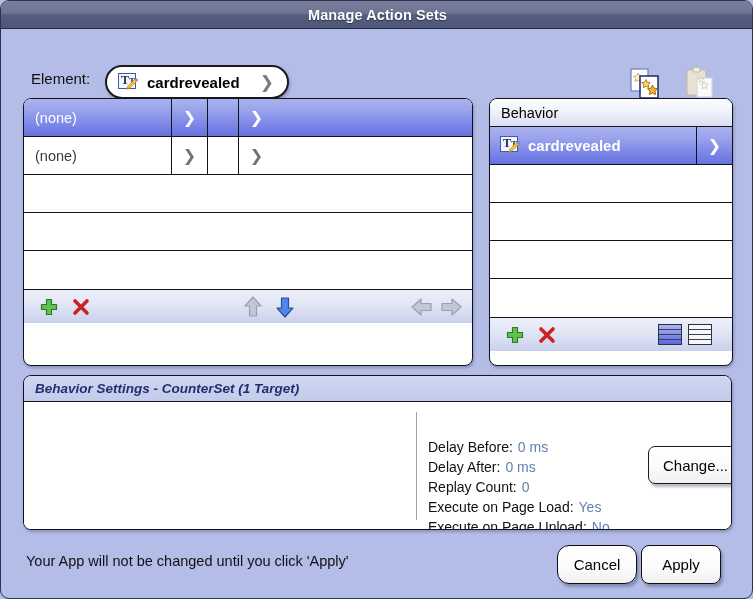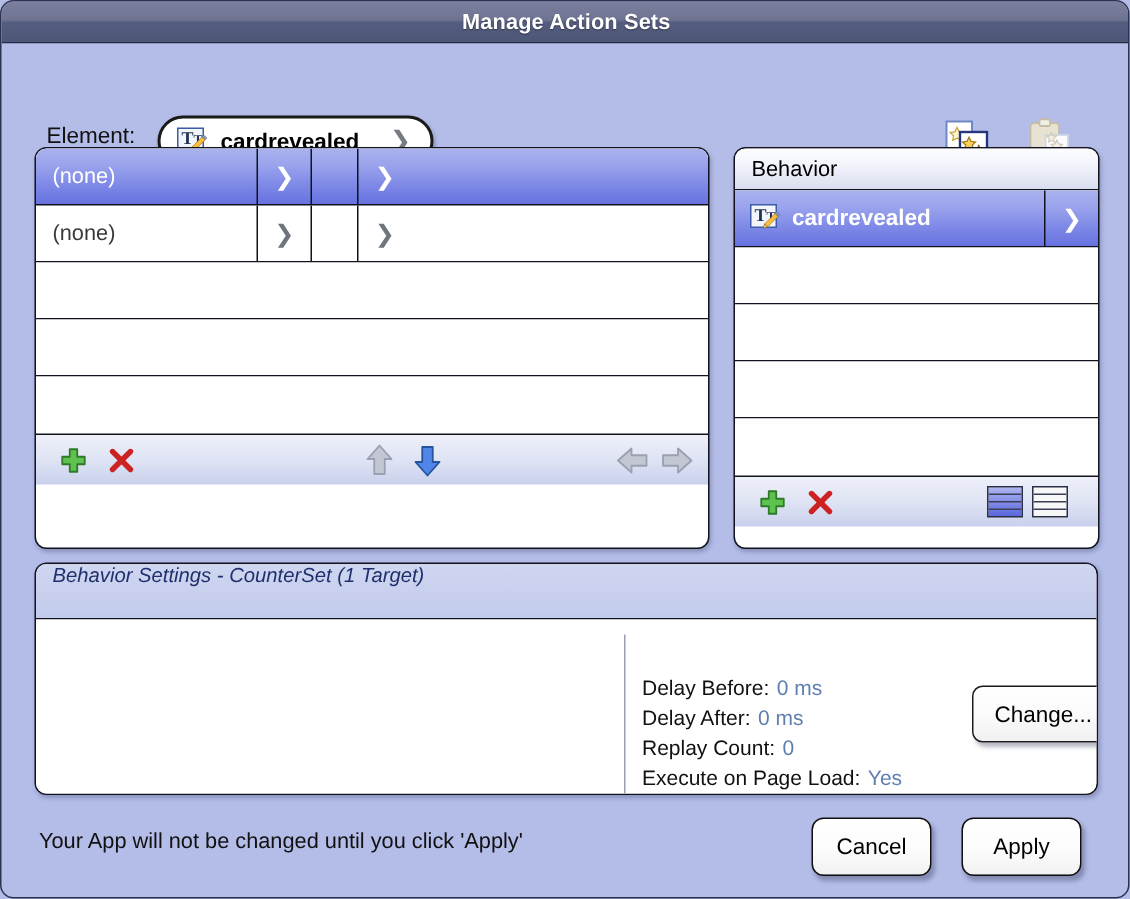--- a/index.html
+++ b/index.html
@@ -32,21 +32,21 @@
   }
   #titlebar .title {
     color: #ffffff;
     font-size: 14.5px;
     font-weight: bold;
     letter-spacing: .1px;
     text-shadow: 0 1px 1px rgba(0,0,0,.45);
   }
   
   #element-row {
-    position: absolute; left: 0; top: 30px;
+    position: absolute; left: 0; top: 18px;
     width: 753px; height: 70px;
   }
   #element-label {
     position: absolute; left: 30px; top: 51px;
     font-size: 15px; color: #111;
   }
   #element-picker {
     position: absolute; left: 104px; top: 46px;
     width: 184px; height: 34px;
     box-sizing: border-box;
@@ -181,27 +181,27 @@
   .tb-btn {
     width: 26px; height: 26px;
     display: flex; align-items: center; justify-content: center;
     position: absolute;
   }
   
   #behavior-panel {
     left: 22px; top: 374px; width: 709px; height: 155px;
   }
   #behavior-header {
-    height: 37px;
+    height: 26px;
     box-sizing: border-box;
     background: linear-gradient(to bottom, #cfd6f0 0%, #c3cbec 100%);
     border-bottom: 1px solid #11131f;
-    display: flex; 
+    display: flex; align-items: center;
     padding-left: 11px;
-    font-size: 13.5px; font-weight: normal; font-style: italic;
+    font-size: 13.5px; font-weight: bold; font-style: italic;
     color: #20306d;
   }
   #behavior-body {
     position: relative;
     height: 128px;
     background: #ffffff;
   }
   #settings-divider {
     position: absolute; left: 392px; top: 10px;
     width: 1px; height: 108px;
@@ -238,21 +238,21 @@
     position: absolute; top: 544px;
     height: 39px;
     box-sizing: border-box;
     background: linear-gradient(to bottom, #ffffff 0%, #fcfcfc 55%, #f1f1f1 100%);
     border: 1.8px solid #0f0f0f;
     border-radius: 8px;
     display: flex; align-items: center; justify-content: center;
     font-size: 15px; color: #000;
     box-shadow: 2px 3px 3px rgba(40,45,80,.35);
   }
-  #cancel-button { left: 540px; width: 80px; }
+  #cancel-button { left: 556px; width: 80px; border-radius: 12px; }
   #apply-button  { left: 640px; width: 80px; }
   
   .view-toggle {
     width: 24px; height: 21px;
     box-sizing: border-box;
     border: 1.5px solid #2b2f45;
     display: flex; flex-direction: column;
     overflow: hidden;
   }
   .view-toggle .stripe { flex: 1 1 0; border-bottom: 1px solid #3a3f57; }

